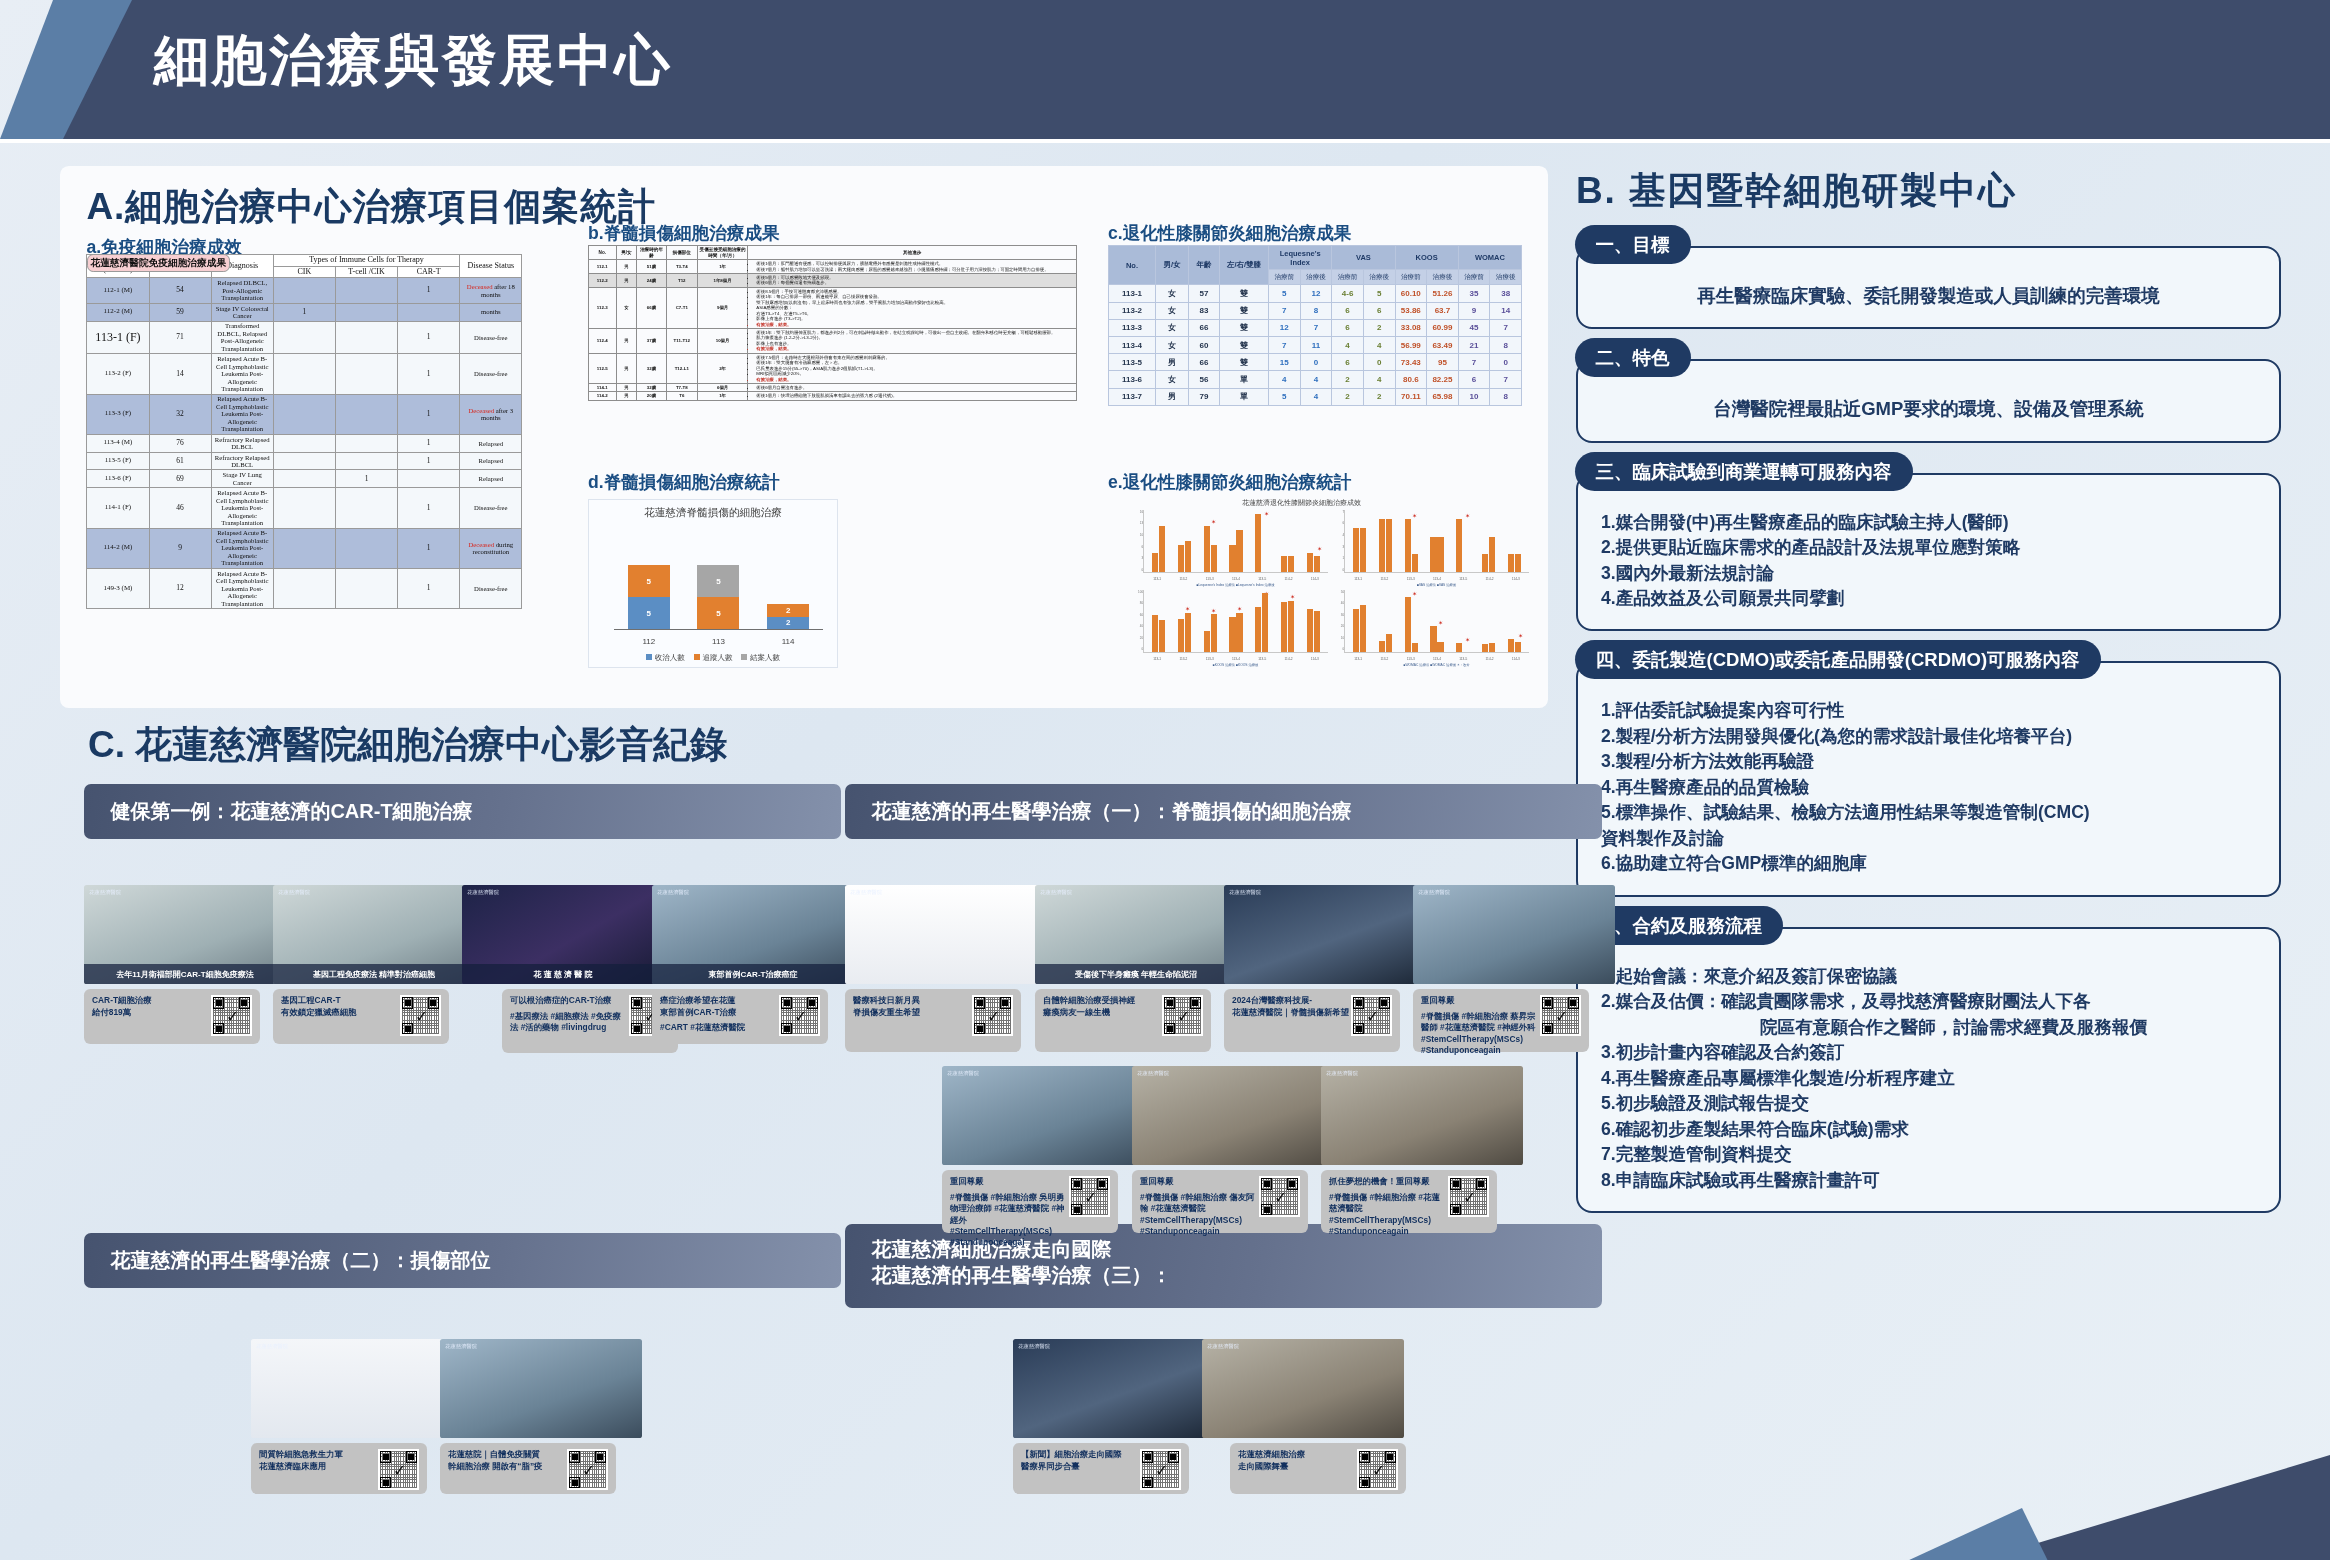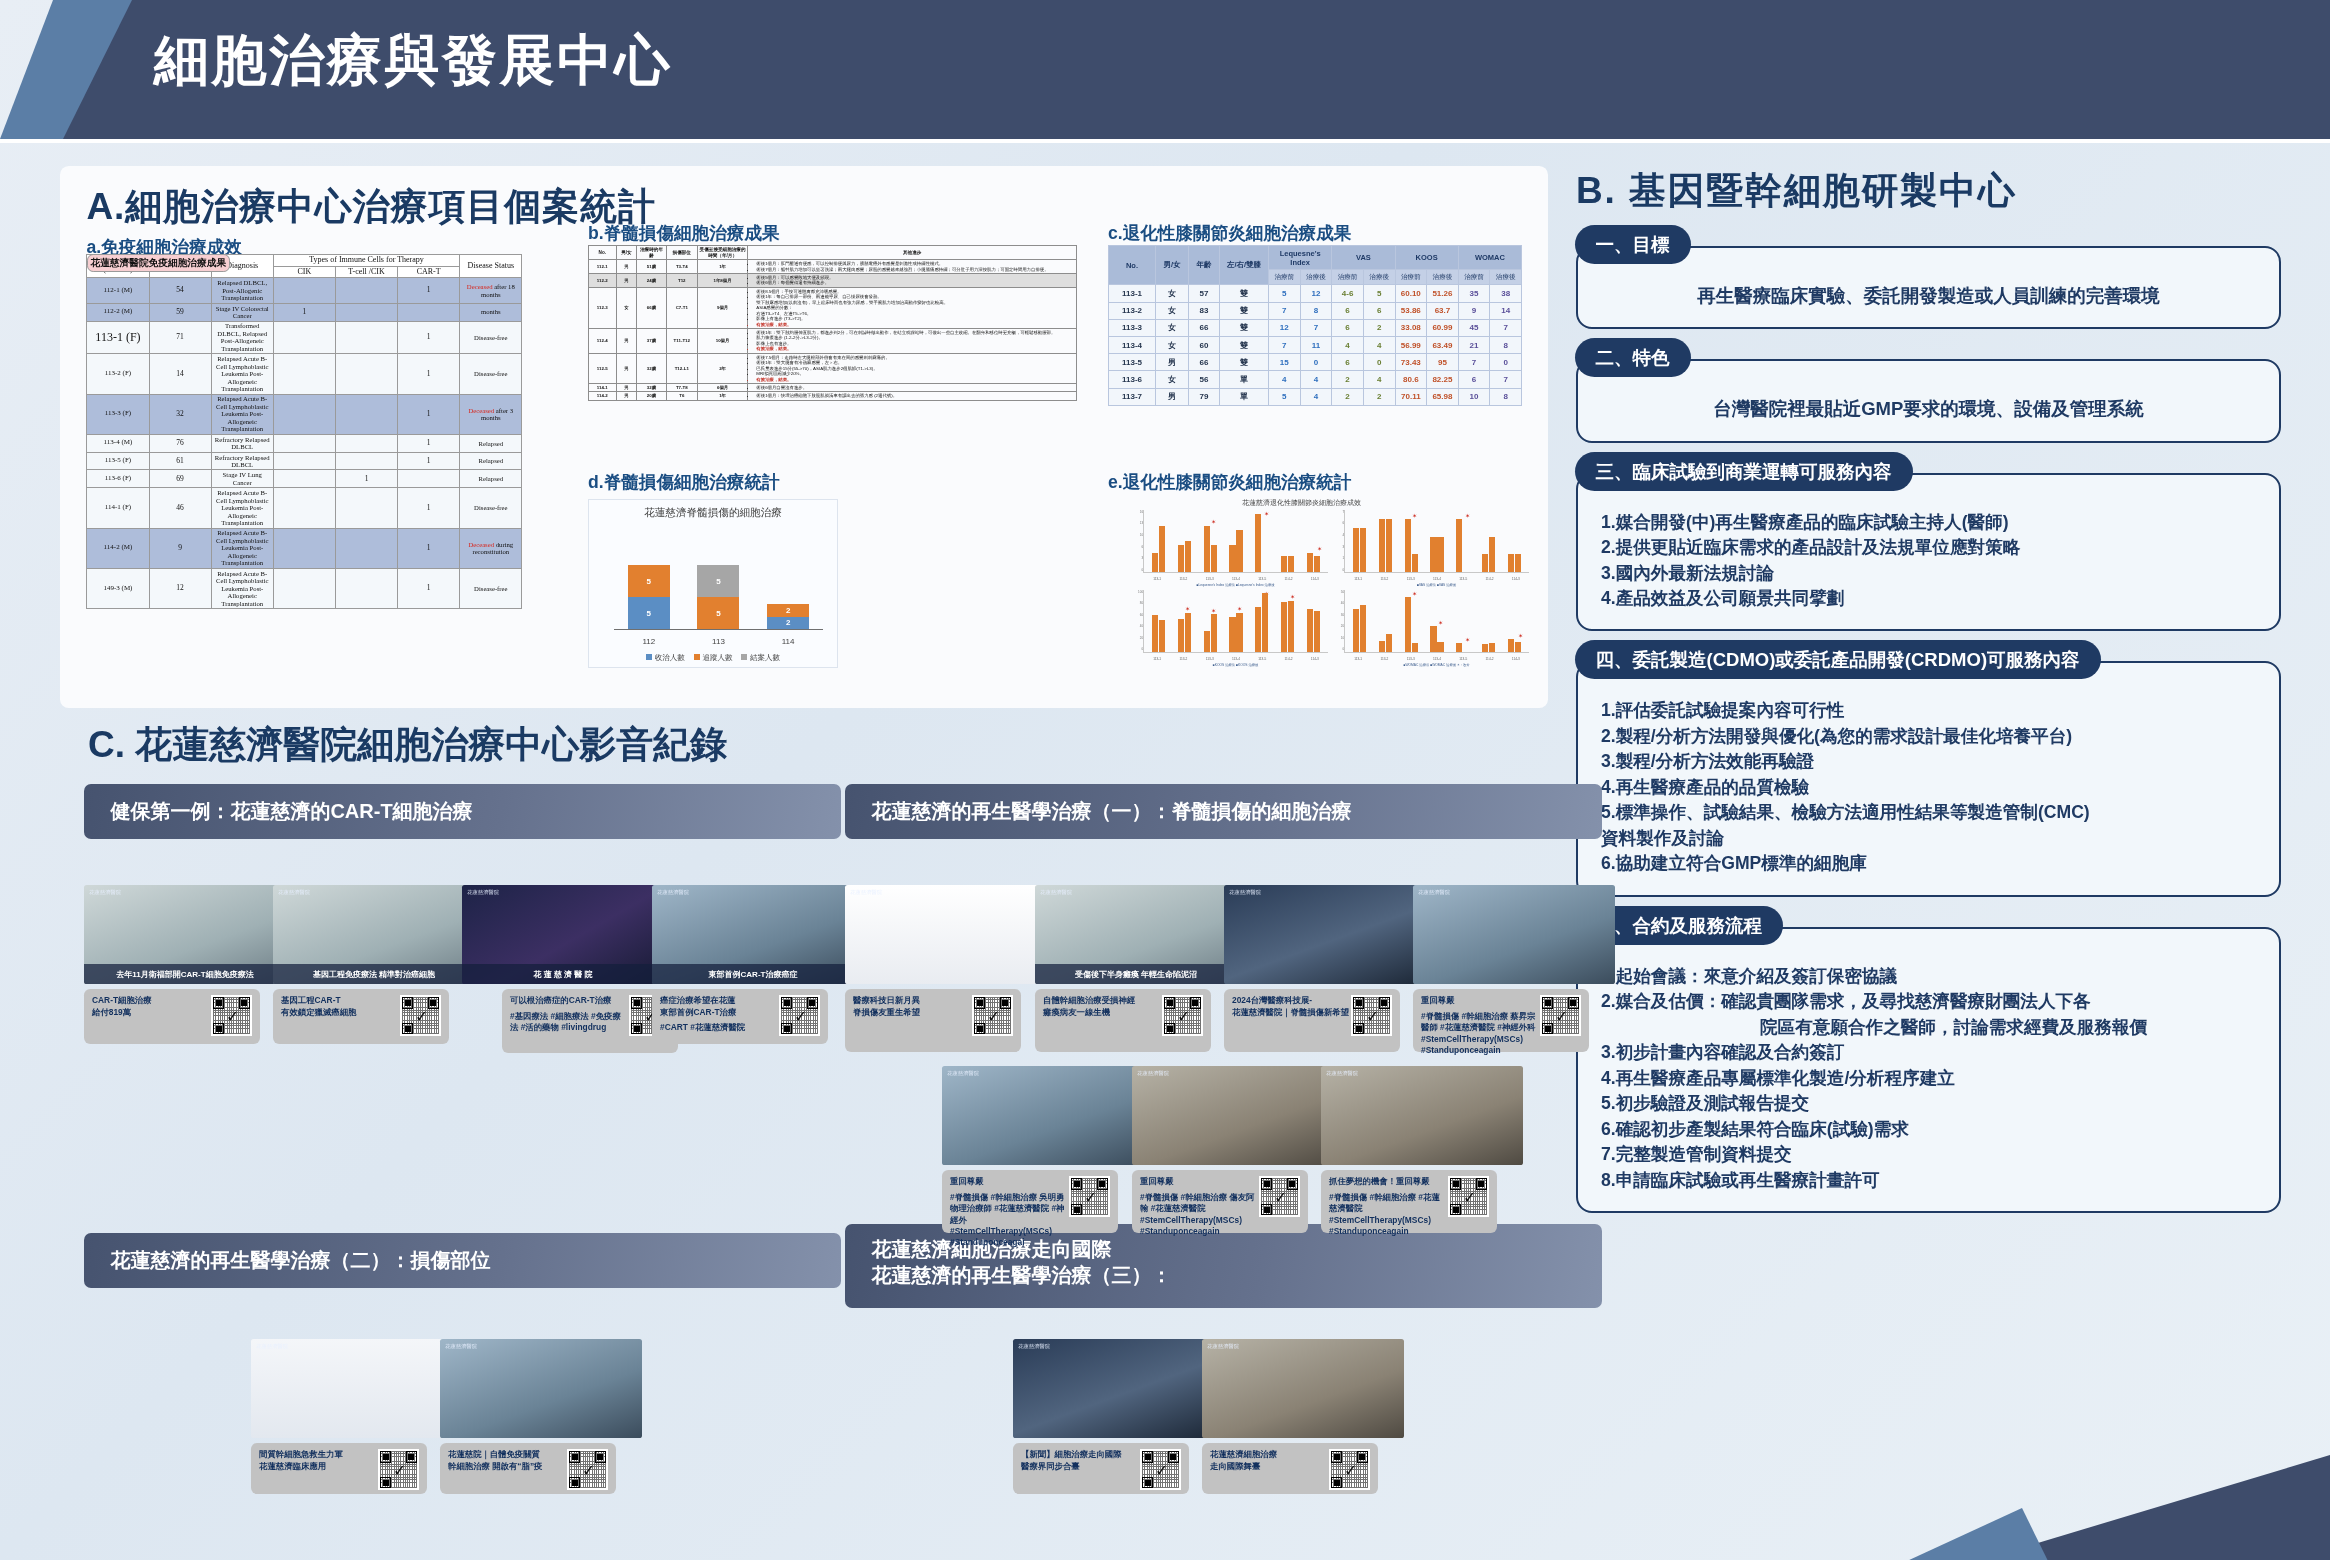--- a/index.html
+++ b/index.html
@@ -1143,21 +1143,21 @@
         </div>
         <div class="m bl">
           <i></i>
         </div>
         <div class="tick">✓</div>
       </div>
     </div>
     <div class="vid thumb-room" style="left: 1202px; top: 1339px; width: 176px; height: 99px;">
       <div class="logo">花蓮慈濟醫院</div>
     </div>
-    <div class="cap" style="left: 1202px; top: 1443px; width: 176px; height: 51px;">
+    <div class="cap" style="left: 1230px; top: 1443px; width: 176px; height: 51px;">
       <div class="txt">
         <div>花蓮慈濟細胞治療</div>
         <div>走向國際舞臺</div>
       </div>
       <div class="qr">
         <div class="noise"></div>
         <div class="m tl">
           <i></i>
         </div>
         <div class="m tr">

